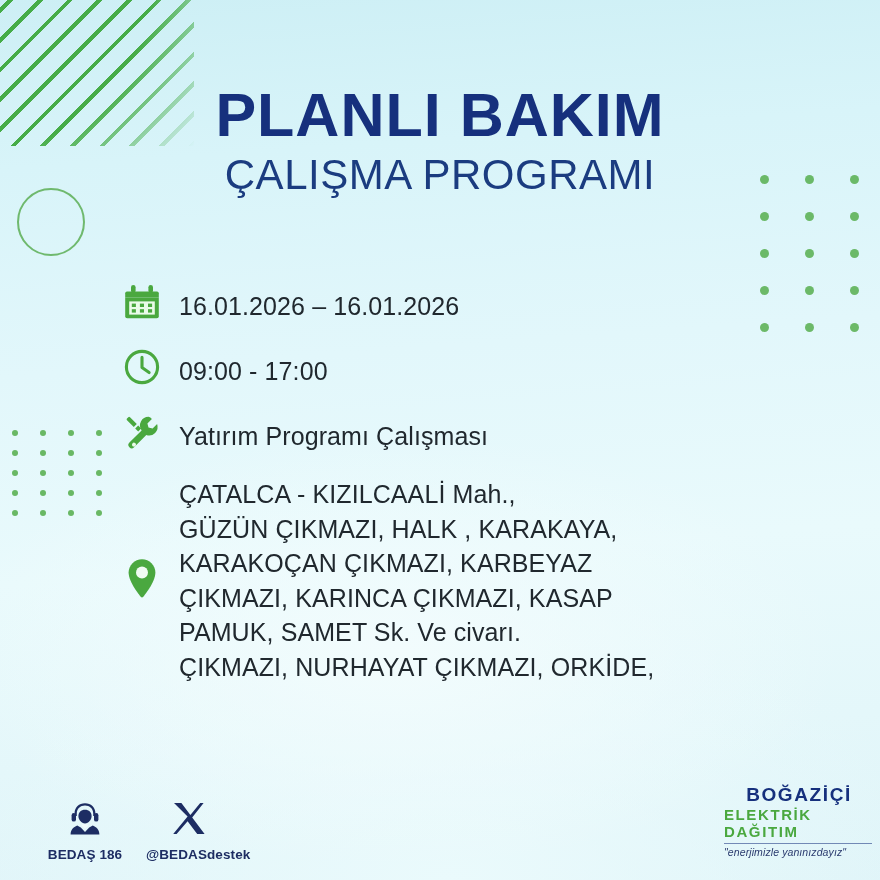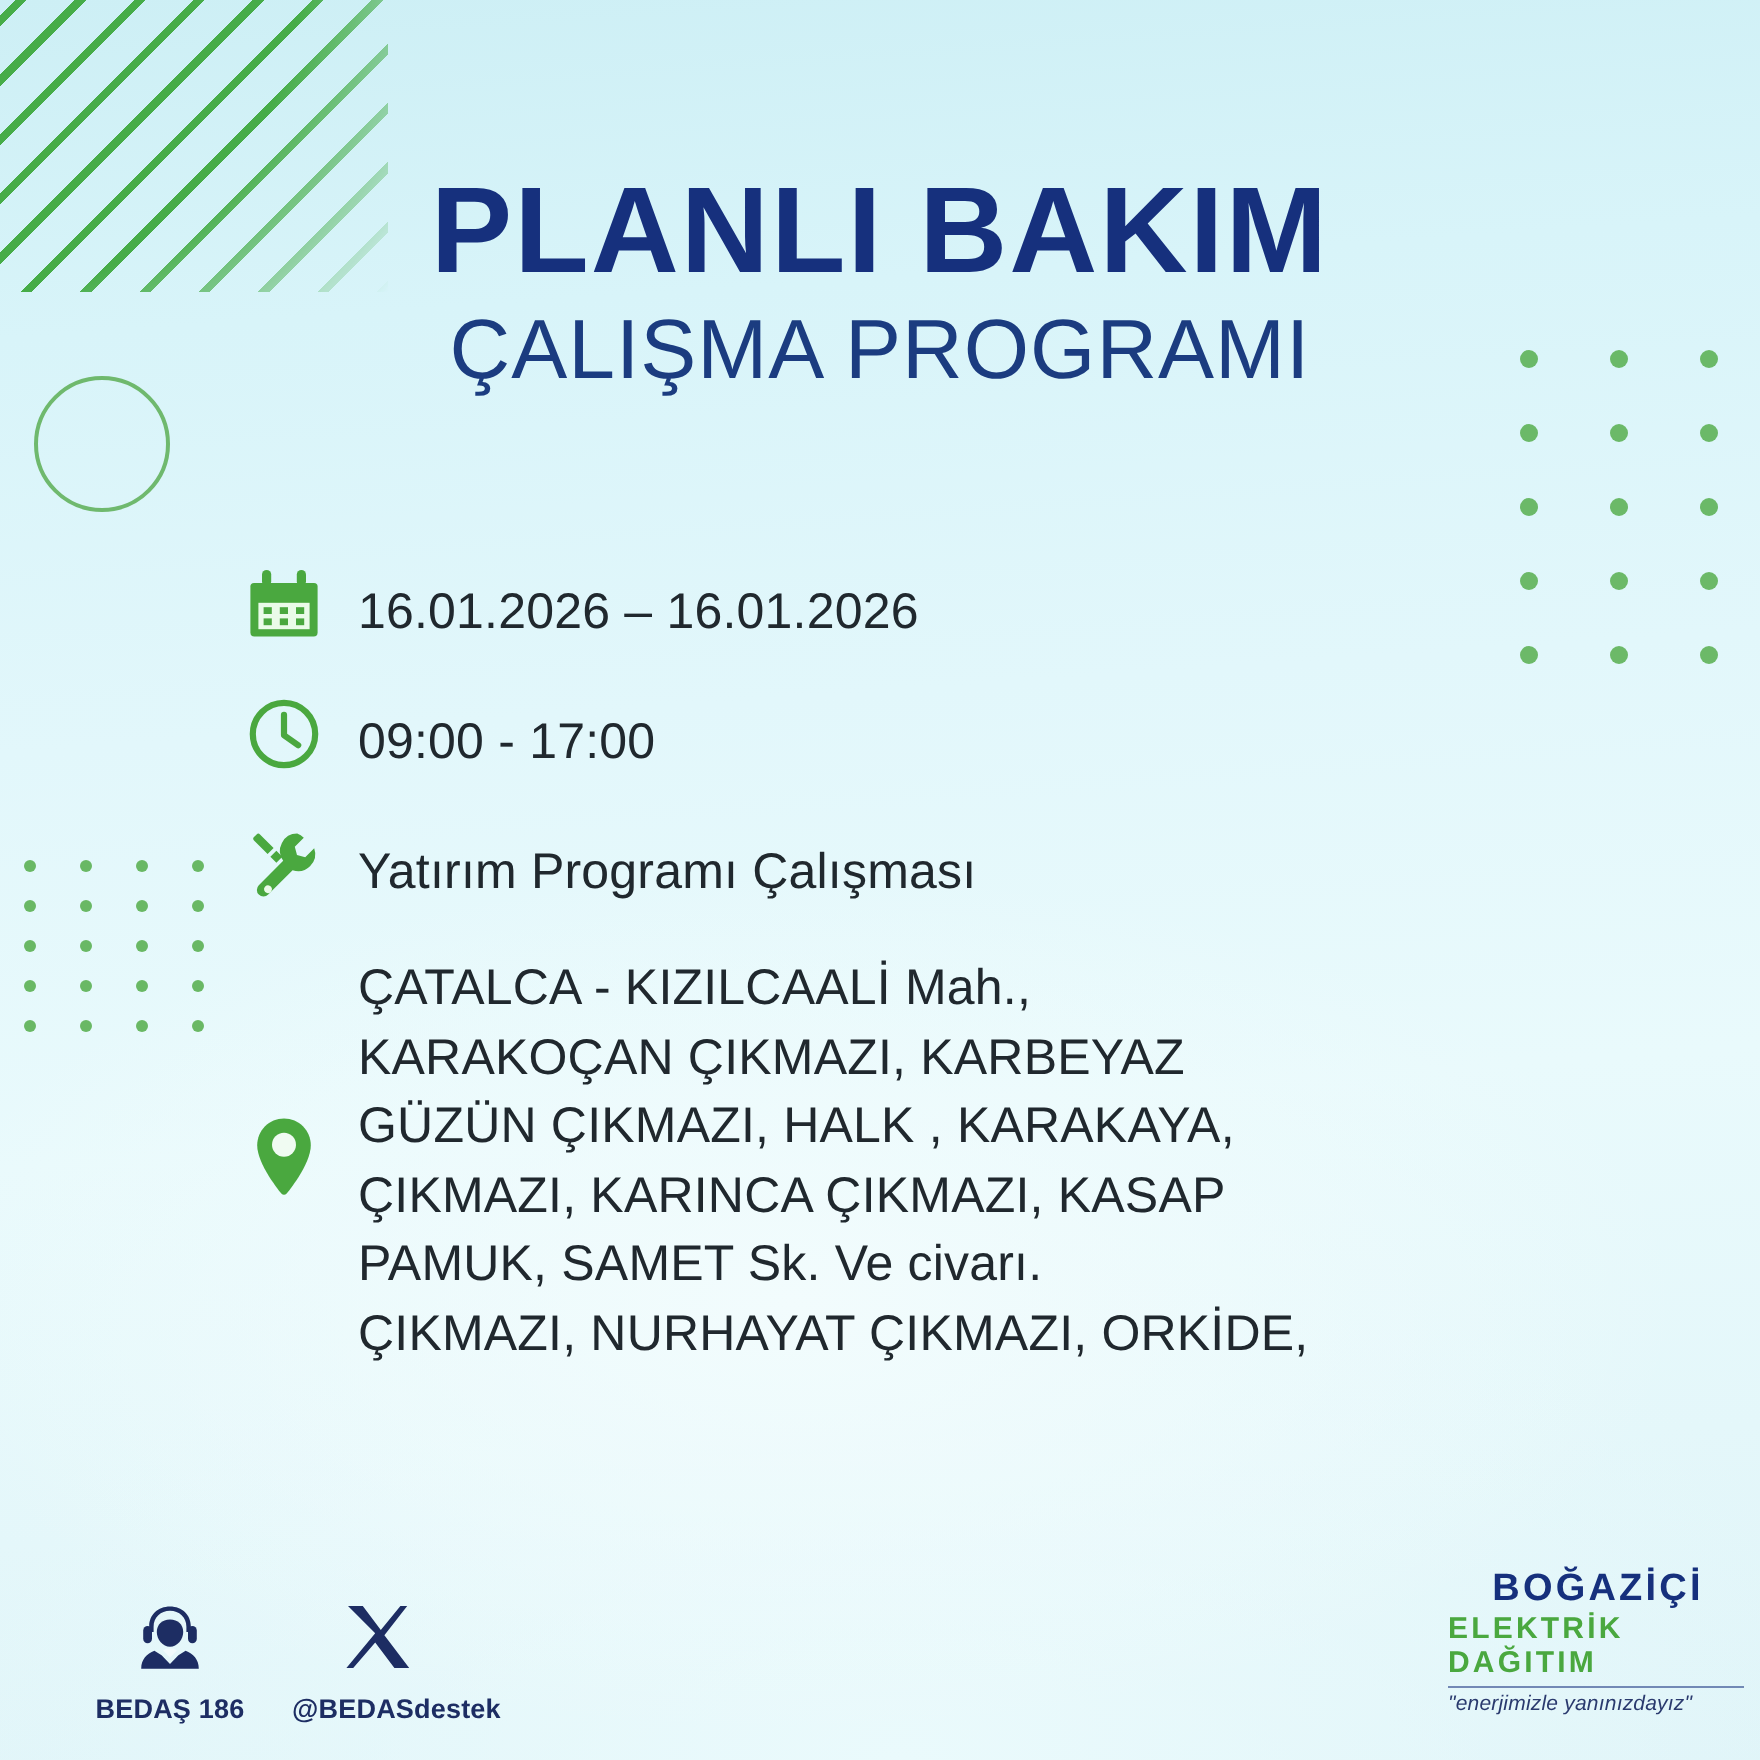--- a/index.html
+++ b/index.html
@@ -309,22 +309,22 @@
 
     <div class="info-row" id="row-address">
       <div class="info-ico">
         <svg width="38" height="44" viewBox="0 0 38 44" aria-hidden="true">
           <path d="M19 2.2c-7.4 0-13.4 6.0-13.4 13.4 0 9.6 11.6 23.6 12.1 24.2a1.7 1.7 0 0 0 2.6 0c0.5-0.6 12.1-14.6 12.1-24.2C32.4 8.2 26.4 2.2 19 2.2z" fill="#4aa83f"></path>
           <circle cx="19" cy="15.4" r="6.0" fill="#f0fbf2"></circle>
         </svg>
       </div>
       <div class="info-text">
         <div>ÇATALCA - KIZILCAALİ Mah.,</div>
+        <div>GÜZÜN ÇIKMAZI, HALK , KARAKAYA,</div>
         <div>KARAKOÇAN ÇIKMAZI, KARBEYAZ</div>
-        <div>GÜZÜN ÇIKMAZI, HALK , KARAKAYA,</div>
         <div>ÇIKMAZI, KARINCA ÇIKMAZI, KASAP</div>
         <div>PAMUK, SAMET Sk. Ve civarı.</div>
         <div>ÇIKMAZI, NURHAYAT ÇIKMAZI, ORKİDE,</div>
       </div>
     </div>
 
   </div>
 
   <div class="footer-links">
 

